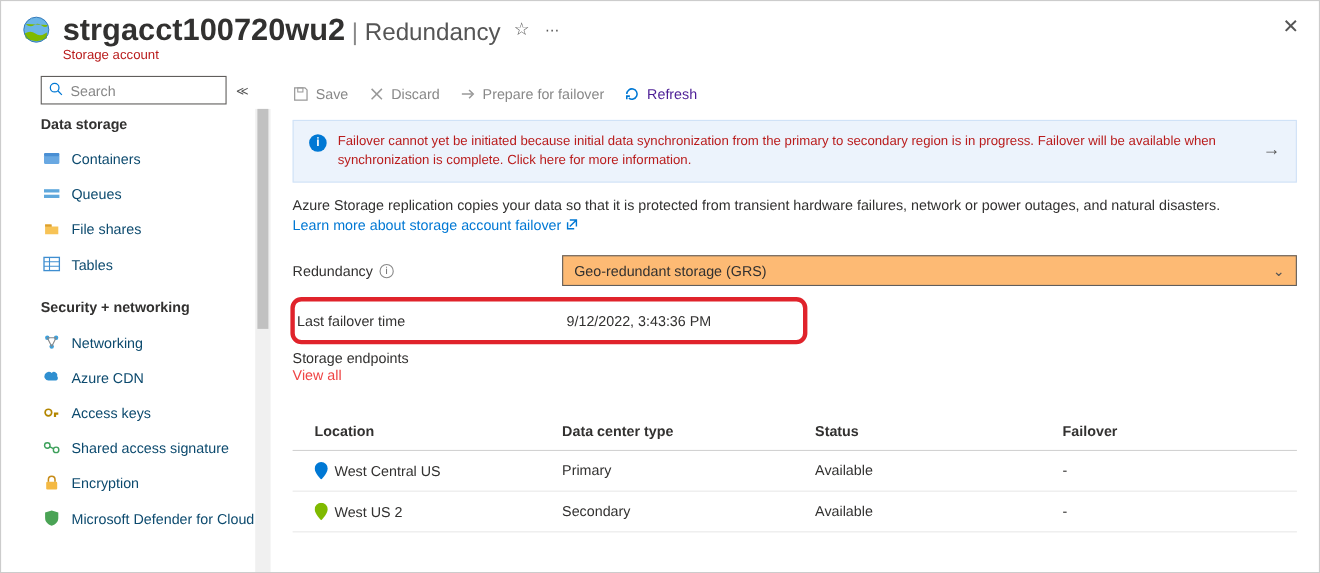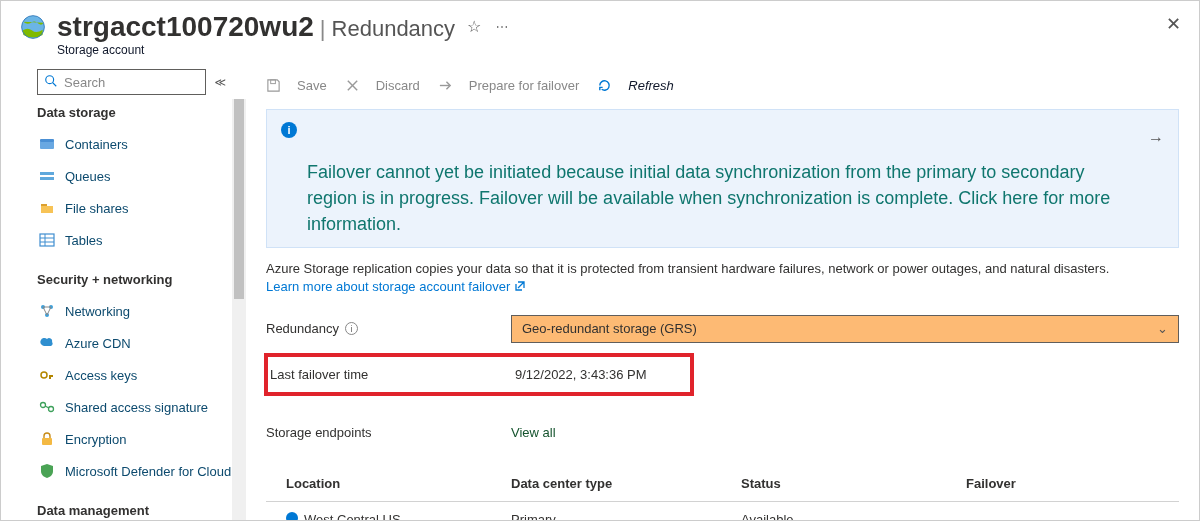--- a/index.html
+++ b/index.html
@@ -4,56 +4,56 @@
 <style>
   * { box-sizing: border-box; margin: 0; padding: 0; }
   body { font-family: "Segoe UI", -apple-system, sans-serif; font-size: 13px; color: #323130; background: #fff; width: 1200px; height: 521px; overflow: hidden; border: 1px solid #ccc; }
   .header { display: flex; align-items: flex-start; padding: 10px 18px 8px 18px; }
   .globe { width: 28px; height: 28px; margin-right: 10px; margin-top:2px; }
   .title-block { flex: 0 0 auto; }
   .title-line { display: flex; align-items: baseline; gap: 6px; }
   .title-strong { font-size: 28px; font-weight: 600; }
   .title-sep { font-size: 22px; color: #888; font-weight: 300; }
   .title-sub { font-size: 22px; font-weight: 300; color: #555; }
-  .subtitle { font-size: 12px; color: #0f172a; margin-top: 0px; }
+  .subtitle { font-size: 12px; color: #b91c1c; margin-top: 0px; }
   .hdr-icons { display:flex; gap:14px; color:#555; margin-left:12px; margin-top:6px; align-items:center; }
   .hdr-icons .star { font-size:16px; }
   .close { margin-left: auto; font-size: 18px; color: #555; cursor:pointer; margin-top:2px; }
   .body { display: flex; height: calc(521px - 58px); }
   .sidebar { width: 245px; border-right: 0px solid #eee; position:relative; padding-left:36px; padding-right:6px; padding-top:4px; }
   .search-row { display:flex; align-items:center; gap:8px; margin-bottom:10px; padding-right:14px;}
   .search-box { flex:1; display:flex; align-items:center; border:1px solid #605e5c; height:26px; padding:0 6px; color:#888; gap:6px; }
   .search-icon svg { width:14px; height:14px; }
   .collapse { color:#555; font-size:11px; }
   .side-scroll { position:absolute; right:0; top:34px; bottom:0; width:14px; background:#f0f0f0; }
   .side-scroll .thumb { position:absolute; left:2px; right:2px; top:0; height:200px; background:#c1c1c1; }
   .side-group-title { font-weight:600; font-size:13px; margin:6px 0 8px 0; }
   .side-item { display:flex; align-items:center; gap:10px; height:32px; cursor:pointer; padding-left:2px; }
   .side-item .icon { width:16px; height:16px; flex:0 0 16px; display:flex; align-items:center; justify-content:center; }
   .side-item .lbl { color:#0c4a6e; }
   .main { flex:1; padding: 6px 20px 0 20px; overflow:hidden; }
   .toolbar { display:flex; align-items:center; gap:18px; color:#888; margin-bottom:10px; height:28px; }
-  .tb-btn { display:flex; align-items:center; gap:16px; cursor:pointer; }
-  .tb-btn.active { color:#0f172a;font-style:italic; }
+  .tb-btn { display:flex; align-items:center; gap:6px; cursor:pointer; }
+  .tb-btn.active { color:#4c1d95; }
   .tb-btn .ic { display:flex; }
   .info-banner { display:flex; align-items:flex-start; background:#ecf3fc; border:1px solid #d0e2f7; padding:10px 14px; gap:10px; }
   .info-banner .i-ic { width:16px; height:16px; border-radius:50%; background:#0078d4; color:#fff; font-size:11px; display:flex; align-items:center; justify-content:center; font-weight:700; flex:0 0 16px; margin-top:2px;}
-  .info-banner .txt { flex:1; color:#0f766e; line-height:1.45; font-size:18px;margin-top:39px;}
+  .info-banner .txt { flex:1; color:#b91c1c; line-height:1.45; font-size:12px;}
   .info-banner .arrow { color:#555; font-size:16px; margin-top:8px; cursor:pointer; }
   .desc { margin-top:12px; line-height:1.4; }
   .desc a { color:#0078d4; text-decoration:none; }
   .field-row { display:flex; align-items:center; margin-top:18px; }
   .field-label { width:245px; display:flex; align-items:center; gap:6px; }
   .info-ic { width:13px; height:13px; border:1px solid #888; border-radius:50%; font-size:9px; color:#666; display:flex; align-items:center; justify-content:center; }
   .select { flex:1; border:1px solid #605e5c; height:28px; display:flex; align-items:center; justify-content:space-between; padding:0 10px; cursor:pointer; background:#fdba74; }
   .select .chev { color:#555; }
   .highlight-box { border:4px solid #e0232b; padding:10px 0 10px 0; margin-top:10px; }
-  .row-plain { display:flex; margin-top:29px; }
+  .row-plain { display:flex; margin-top:5px;flex-direction:column; }
   .row-plain .lab { width:245px; }
-  .link { color:#14532d; text-decoration:none; cursor:pointer; }
+  .link { color:#ef4444; text-decoration:none; cursor:pointer; }
   .tbl { margin-top:26px; }
   .tbl-head, .tbl-row { display:flex; padding:10px 0 10px 20px; border-bottom:1px solid #e8e8e8; }
   .tbl-head { font-weight:600; border-bottom:1px solid #d2d2d2; }
   .c-loc { width:225px; display:flex; align-items:center; gap:6px; }
   .c-dc  { width:230px; }
   .c-st  { width:225px; }
   .c-fo  { flex:1; }
   .pin { width:12px; height:16px; }
   .ext-link-ic { display:inline-block; width:12px; height:12px; vertical-align:-1px; }
 </style>
@@ -187,21 +187,20 @@
     </div>
     <div class="side-item">
       <span class="icon">
           <svg viewBox="0 0 16 16">
             <path d="M8 1l6 2v5c0 4-3 6-6 7-3-1-6-3-6-7V3l6-2z" fill="#4aa355"></path>
           </svg>
         </span>
       <span class="lbl">Microsoft Defender for Cloud</span>
     </div>
 
-    <div class="side-group-title" style="margin-top:16px">Data management</div>
 
     <div class="side-scroll">
         <div class="thumb"></div>
       </div>
   </div>
 
   <div class="main">
     <div class="toolbar">
       <div class="tb-btn">
         <span class="ic">
@@ -261,21 +260,21 @@
       <div class="field-label">
         <span>Redundancy</span>
         <span class="info-ic">i</span>
       </div>
       <div class="select">
         <span>Geo-redundant storage (GRS)</span>
         <span class="chev">⌄</span>
       </div>
     </div>
 
-    <div class="highlight-box" style="width:430px; margin-left:-2px;">
+    <div class="highlight-box" style="width:470px; margin-left:-2px;border-radius:10px;">
       <div style="display:flex; padding-left:2px;">
         <div style="width:245px">Last failover time</div>
         <div>9/12/2022, 3:43:36 PM</div>
       </div>
     </div>
 
     <div class="row-plain">
       <div class="lab">Storage endpoints</div>
       <a class="link">View all</a>
     </div>

